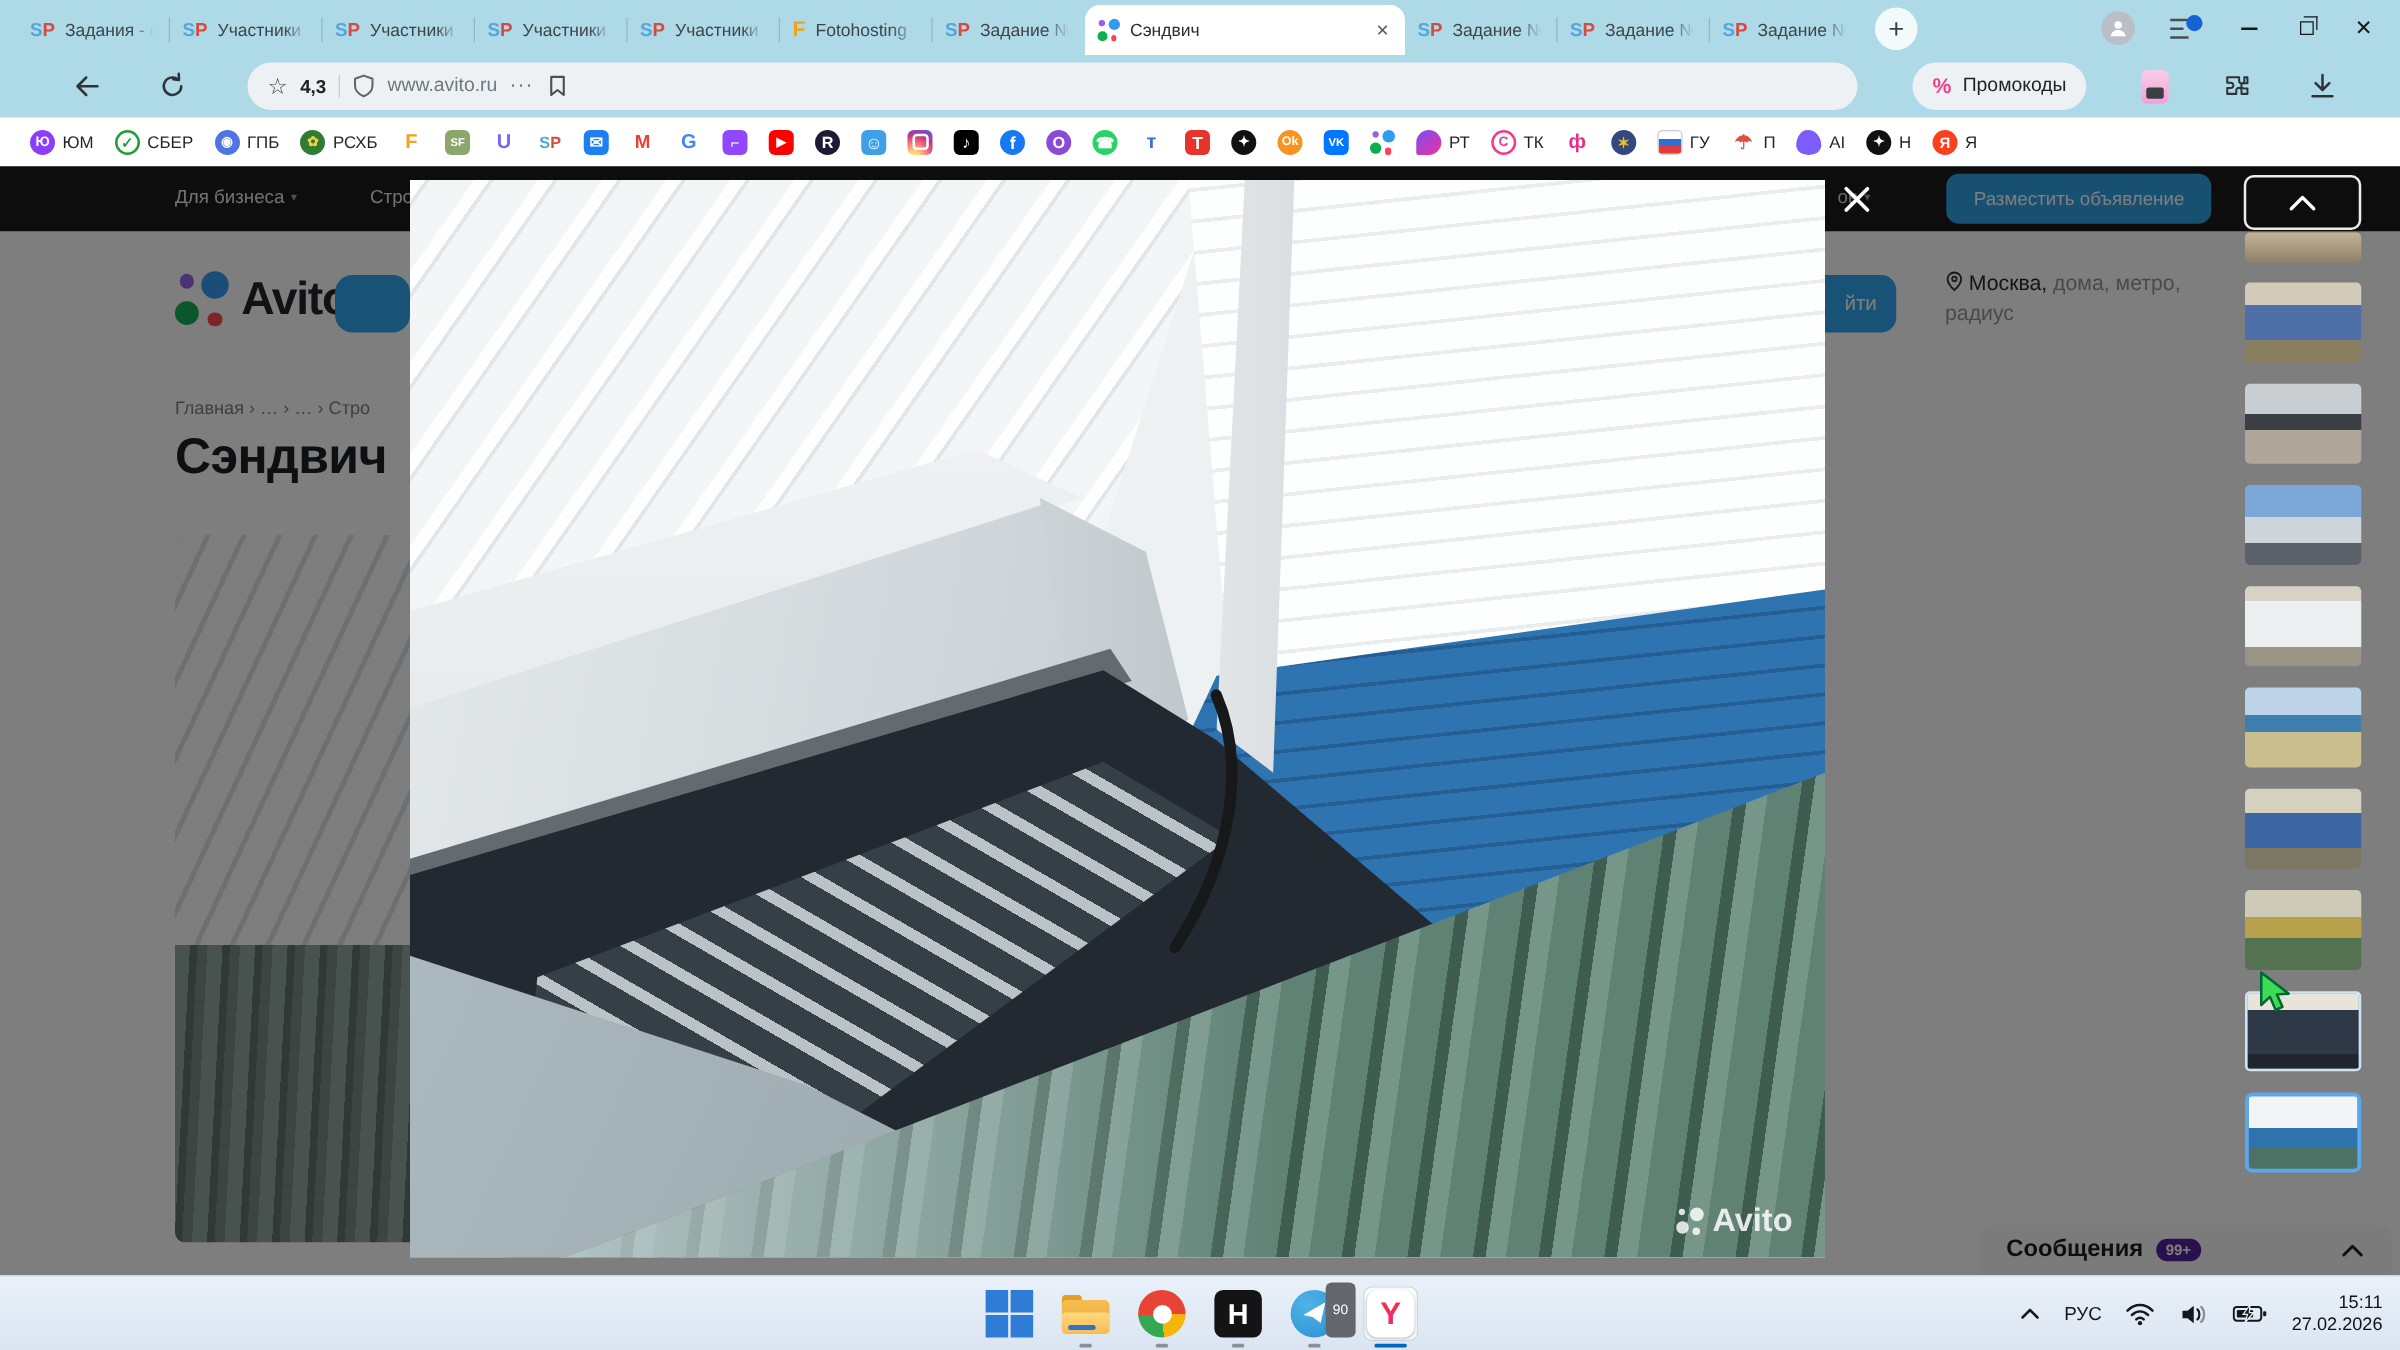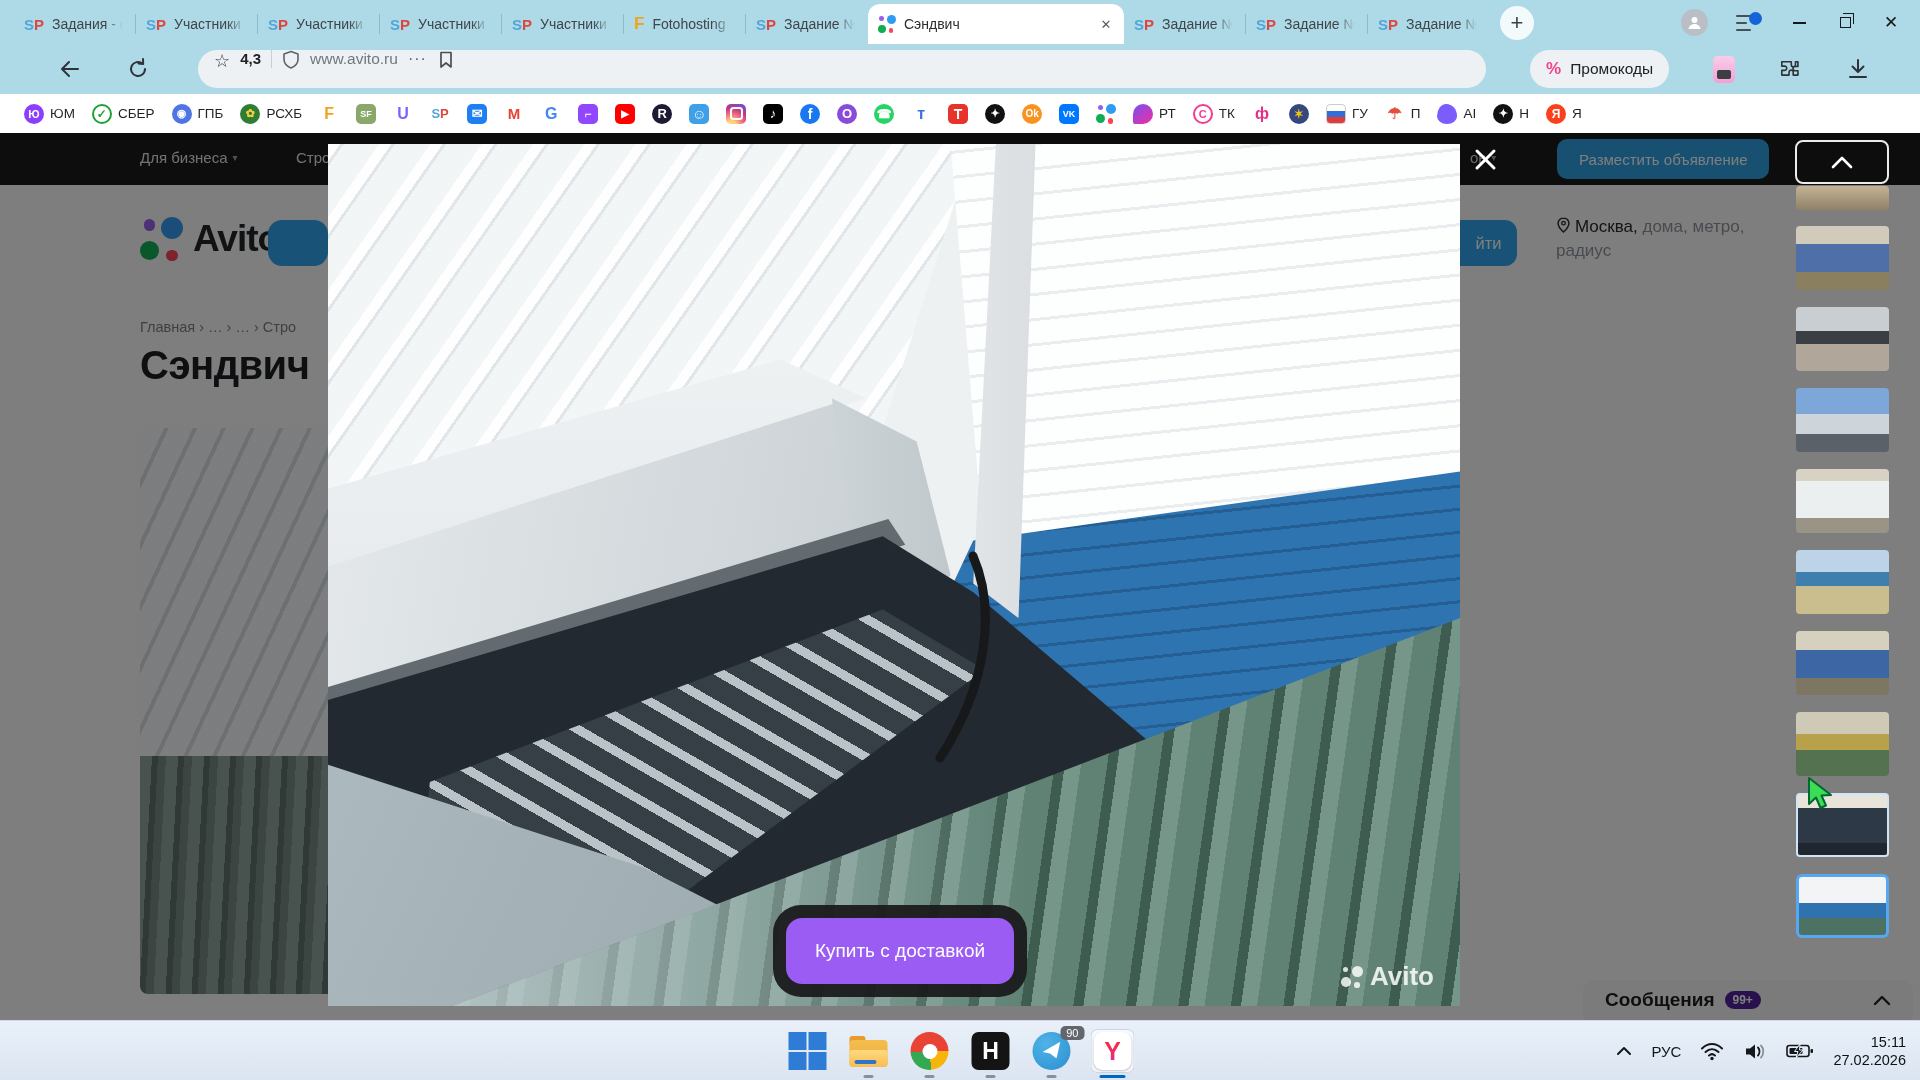--- a/index.html
+++ b/index.html
@@ -33,21 +33,21 @@
 .win-btn{width:18px;height:18px;display:flex;align-items:center;justify-content:center;color:#17191b}
 .win-min b{width:13px;height:2px;background:#17191b;display:block}
 .win-restore b{width:11px;height:11px;border:1.7px solid #17191b;display:block;position:relative;background:transparent}
 .win-restore b::before{content:'';position:absolute;left:2.5px;top:-5px;width:10px;height:10px;border:1.7px solid #17191b;border-left:none;border-bottom:none}
 .win-close{font-size:17px}
 .win-close::before{content:'✕'}
 
 
 .addrbar{position:absolute;top:44px;left:0;right:0;height:50px;background:#aedae7;display:flex;align-items:center;gap:44px;padding:0 18px 0 58px}
 .nav-ic{width:24px;height:24px;color:#2f3337;flex:none}
-.url-pill{height:38px;width:1288px;flex:none;background:#eef1f3;border-radius:19px;display:flex;gap:10px;padding:0 16px;margin-left:4px}
+.url-pill{height:38px;width:1288px;flex:none;background:#eef1f3;border-radius:19px;display:flex;align-items:center;gap:10px;padding:0 16px;margin-left:4px}
 .star::before{content:'☆';font-size:18px;color:#3c4043}
 .rating{font-size:15px;font-weight:700;color:#202124}
 .vsep{width:1px;height:18px;background:#c9ced2}
 .url{font-size:15.5px;color:#70787d}
 .addr-title{flex:1;font-size:15.5px;color:#26292c;white-space:nowrap;overflow:hidden}
 .more-dots{font-size:16px;color:#5f6469;letter-spacing:1px}
 .promo-pill{height:38px;border-radius:19px;background:#eef1f3;display:flex;align-items:center;gap:9px;padding:0 16px;font-size:15.5px;color:#202326;flex:none}
 .pct{color:#f0418c;font-weight:700;font-size:17px}
 .pct::before{content:'%'}
 .ext-pink{width:22px;height:27px;border-radius:5px;background:linear-gradient(180deg,#f9cde9,#f3a0d5);position:relative;flex:none}
@@ -158,21 +158,21 @@
 .folder .tabp{position:absolute;top:0;left:0;width:16px;height:9px;background:#e89b2e;border-radius:3px 3px 0 0}
 .folder .front{position:absolute;left:0;right:0;bottom:0;height:17px;background:linear-gradient(180deg,#ffd97e,#f7bd52);border-radius:3px}
 .folder .strip{position:absolute;left:5px;right:11px;bottom:3px;height:4px;background:#2f74c9;border-radius:2px}
 .chrome{width:38px;height:38px;border-radius:50%;background:conic-gradient(from -30deg,#e84335 0 120deg,#f7b50c 120deg 205deg,#34a853 205deg 295deg,#e84335 295deg)}
 .chrome::before{content:'';position:absolute;width:15px;height:15px;border-radius:50%;background:#fff}
 .chrome{display:flex;align-items:center;justify-content:center;position:relative}
 .hh{width:38px;height:38px;border-radius:7px;background:#141414;color:#fff;font-weight:800;font-size:23px;display:flex;align-items:center;justify-content:center}
 .hh::before{content:'H'}
 .tg{width:38px;height:38px;border-radius:50%;background:radial-gradient(circle at 35% 30%,#4fb3e8,#2b8fd0);display:flex;align-items:center;justify-content:center;position:relative}
 .tg .plane{width:19px;height:16px;background:#fff;clip-path:polygon(0 48%,100% 0,68% 100%,38% 64%);transform:rotate(-8deg)}
-.tg-badge{position:absolute;top:-6px;right:-14px;background:#63676d;color:#fff;font-size:11px;padding:1px 6px;border-radius:5px}
+.tg-badge{position:absolute;top:-6px;right:-14px;background:#63676d;color:#fff;font-size:11px;padding:16px 6px;border-radius:5px}
 .ya{width:38px;height:38px;border-radius:9px;background:#fff;display:flex;align-items:center;justify-content:center;box-shadow:0 1px 2px rgba(0,0,0,.2)}
 .ya b{font-size:25px;font-weight:800;background:linear-gradient(180deg,#ff2d2d,#e12a9d);-webkit-background-clip:text;background-clip:text;color:transparent}
 .tb-right{position:absolute;right:14px;top:0;height:60px;display:flex;align-items:center;gap:19px;color:#15181b}
 .lang{font-size:15px}
 .clock{text-align:right;font-size:14.5px;line-height:18px;color:#0f1215}
 </style>
 </head>
 <body>
 
 <div class="screen">
@@ -472,23 +472,20 @@
     <div class="ly ph-gcorner"></div>
     <div class="ly ph-gshadow"></div>
     <div class="ly ph-open"></div>
     <div class="ly ph-beams"></div>
     <svg class="ly" width="1132" height="862" viewBox="0 0 1132 862">
         <path d="M645 412 C668 465 660 540 612 614" stroke="#17181a" stroke-width="9" fill="none" stroke-linecap="round"></path>
       </svg>
     <div class="ly ph-blur"></div>
     <div class="ly ph-fence"></div>
     <div class="ly ph-fencelight"></div>
-    <div class="buy-wrap">
-      <div class="buy-btn">Купить с доставкой</div>
-    </div>
     <div class="watermark">
       <span class="avito-dots" style="font-size:22px">
           <i class="ad-b"></i>
           <i class="ad-g"></i>
           <i class="ad-p"></i>
           <i class="ad-r"></i>
         </span>
       <span class="txt">Avito</span>
     </div>
   </div>

